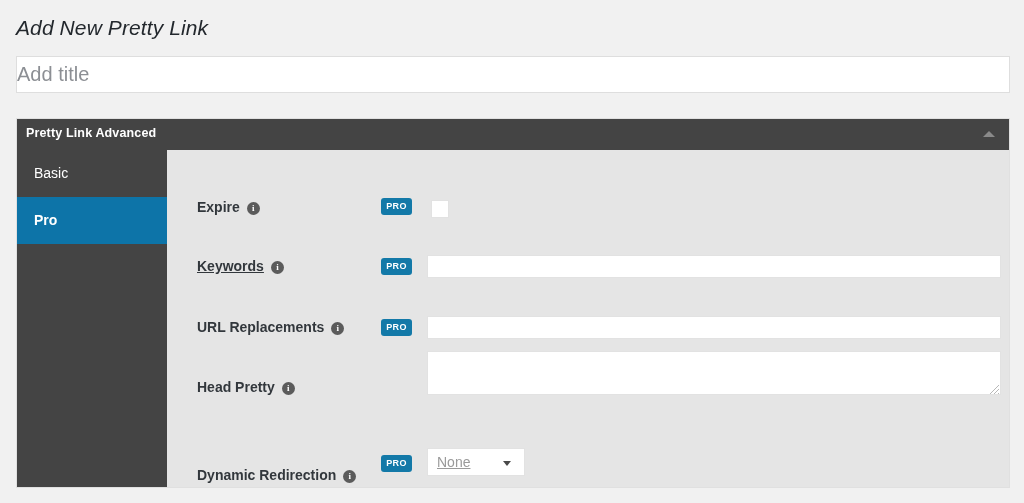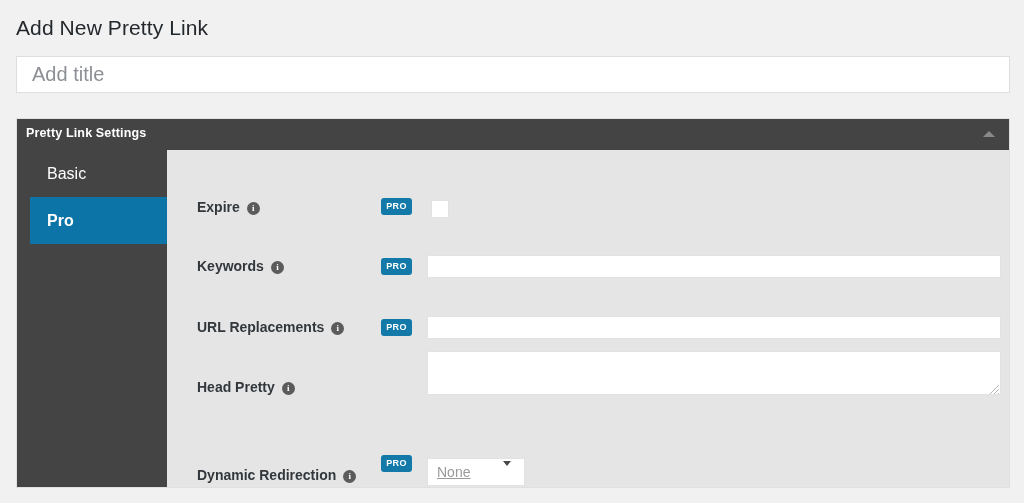--- a/index.html
+++ b/index.html
@@ -18,41 +18,42 @@
   
   .page-title {
     position: absolute;
     left: 16px;
     top: 13px;
     font-size: 21px;
     font-weight: 400;
     line-height: 29px;
     color: #23282d;
     letter-spacing: 0.1px;
+    font-style: italic;
   }
 
   
   .title-input-wrap {
     position: absolute;
     left: 16px;
     top: 56px;
     width: 994px;
     height: 37px;
     box-sizing: border-box;
     background: #ffffff;
     border: 1px solid #dedede;
   }
   .title-input {
     width: 100%;
     height: 100%;
     box-sizing: border-box;
     border: 0;
     outline: none;
     background: transparent;
-    padding: 0 15px;
+    padding: 0 0;
     font-family: "Liberation Sans", sans-serif;
     font-size: 20px;
     color: #23282d;
   }
   .title-input::placeholder {
     color: #8c8f94;
     opacity: 1;
   }
 
   
@@ -104,25 +105,24 @@
     top: 31px;
     width: 150px;
     bottom: 0;
     background: #444444;
   }
   .tab {
     height: 47px;
     line-height: 47px;
     padding-left: 17px;
     box-sizing: border-box;
-    font-size: 16px;
+    font-size: 14px;
     color: #ffffff;
     cursor: pointer;
     white-space: nowrap;
-    margin-left: 13px;
   }
   .tab.active {
     background: #0d74a8;
     font-weight: bold;
   }
 
   
   .content {
     position: absolute;
     left: 150px;
@@ -243,21 +243,21 @@
 
 <div class="page-title">Add New Pretty Link</div>
 
 <div class="title-input-wrap">
   <input class="title-input" type="text" placeholder="Add title" style="">
 </div>
 
 <div class="panel">
 
   <div class="panel-header">
-    <div class="panel-header-title">Pretty Link Settings</div>
+    <div class="panel-header-title">Pretty Link Advanced</div>
     <div class="panel-toggle"></div>
   </div>
 
   <div class="tabs">
     <div class="tab">
       <span>Basic</span>
     </div>
     <div class="tab active">
       <span>Pro</span>
     </div>
@@ -267,21 +267,21 @@
 
     <div class="row">
       <div class="field-label" style="top:49px;">
         <span>Expire</span><i class="info-icon">i</i>
       </div>
       <div class="pro-badge" style="top:48px;">PRO</div>
       <input type="checkbox" class="fld fld-checkbox" style="top: 47px;">
     </div>
 
     <div class="row">
-      <div class="field-label" style="top:108px;">
+      <div class="field-label" style="top:108px;text-decoration:underline;">
         <span>Keywords</span><i class="info-icon">i</i>
       </div>
       <div class="pro-badge" style="top:108px;">PRO</div>
       <input type="text" class="fld fld-text" style="top: 105px;" placeholder="">
     </div>
 
     <div class="row">
       <div class="field-label" style="top:169px;">
         <span>URL Replacements</span><i class="info-icon">i</i>
       </div>
@@ -297,20 +297,20 @@
       <svg class="resize-grip" style="left:822px;top:234px;" viewBox="0 0 11 11">
         <path d="M10 1 L1 10 M10 5 L5 10 M10 9 L9 10" stroke="#b8b8b8" stroke-width="1" fill="none"></path>
       </svg>
     </div>
 
     <div class="row">
       <div class="field-label" style="top:306px;margin-top:11px;">
         <span>Dynamic Redirection</span><i class="info-icon">i</i>
       </div>
       <div class="pro-badge" style="top:305px;">PRO</div>
-      <select class="fld fld-select" style="top:308px;text-decoration:underline;">
+      <select class="fld fld-select" style="top:298px;text-decoration:underline;">
         <option>None</option>
       </select>
       <div class="select-arrow" style="left:336px;top:311px;"></div>
     </div>
 
   </div>
 </div>
 
 </body></html>

